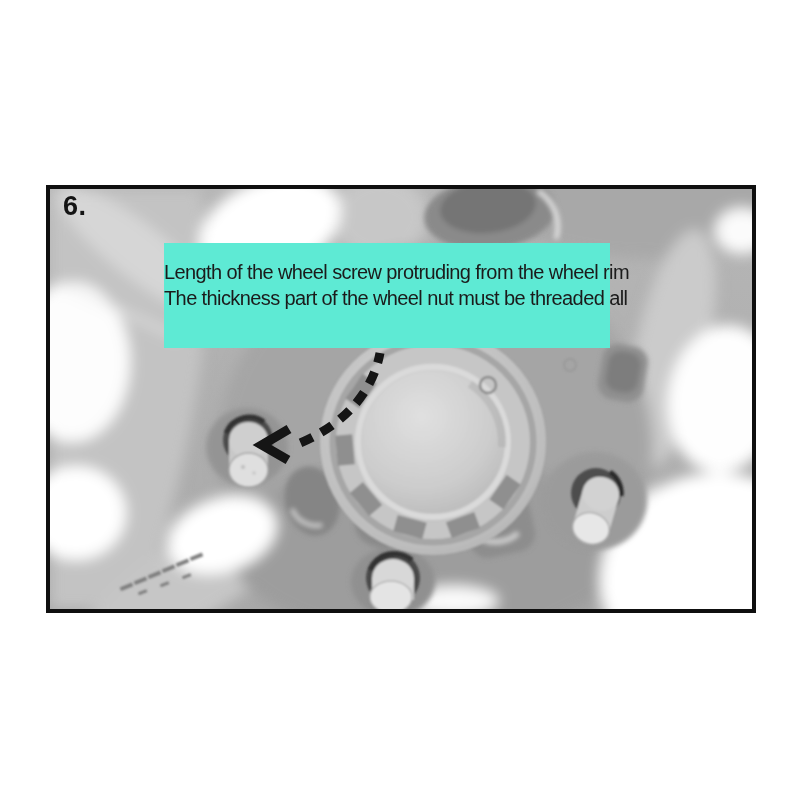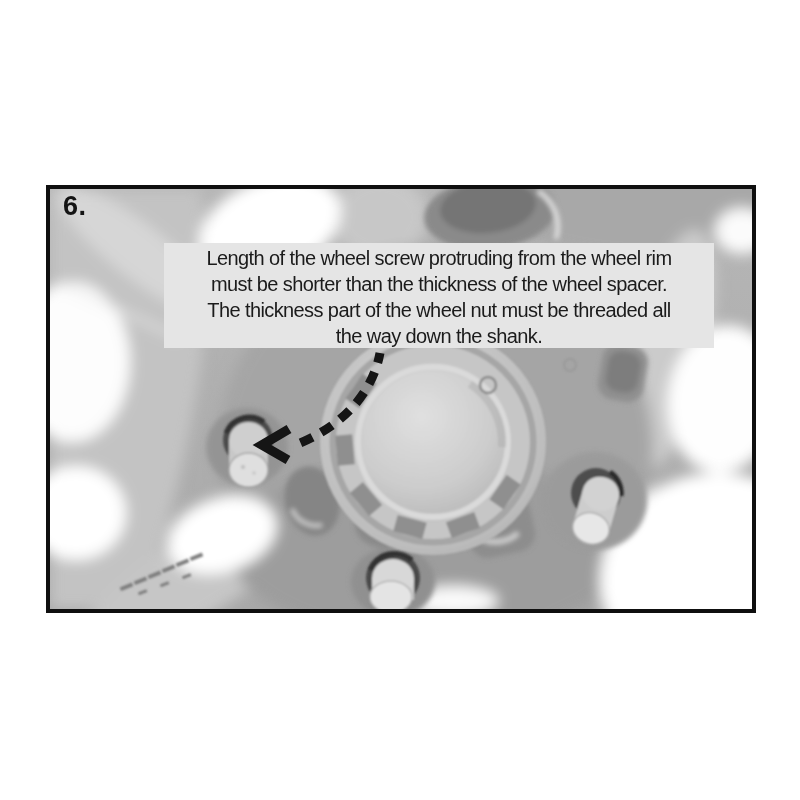--- a/index.html
+++ b/index.html
@@ -40,30 +40,30 @@
     font-size: 27px;
     font-weight: 700;
     color: #141414;
     letter-spacing: 0.5px;
     z-index: 3;
   }
   .caption-box {
     position: absolute;
     left: 114px;
     top: 54px;
-    width: 550px;
+    width: 446px;
     height: 105px;
-    background: #e5e5e5;
+    background: #5eead4;
     z-index: 2;
     text-align: center;
     color: #1b1b1b;
     font-size: 20px;
     line-height: 26px;
     letter-spacing: -0.6px;
-    padding-top: 2px;
+    padding-top: 16px;
     box-sizing: border-box;
   }
   .caption-box .line { display: block; white-space: nowrap; }
 </style>
 </head>
 <body>
 
 <div id="canvas">
   <div class="frame">
 
@@ -210,19 +210,17 @@
       <g>
         <path d="M 330 164 C 324 196, 302 232, 250 254" stroke="#151515" stroke-width="9" fill="none" stroke-dasharray="13 10" stroke-dashoffset="3" stroke-linecap="butt"></path>
         <path d="M 239 240 L 212 256 L 238 271" stroke="#151515" stroke-width="9.5" fill="none" stroke-linejoin="miter"></path>
       </g>
     </svg>
 
     <div class="step-number">6.</div>
 
     <div class="caption-box">
       <span class="line">Length of the wheel screw protruding from the wheel rim</span>
-      <span class="line">must be shorter than the thickness of the wheel spacer.</span>
       <span class="line">The thickness part of the wheel nut must be threaded all</span>
-      <span class="line">the way down the shank.</span>
     </div>
 
   </div>
 </div>
 
 </body></html>

